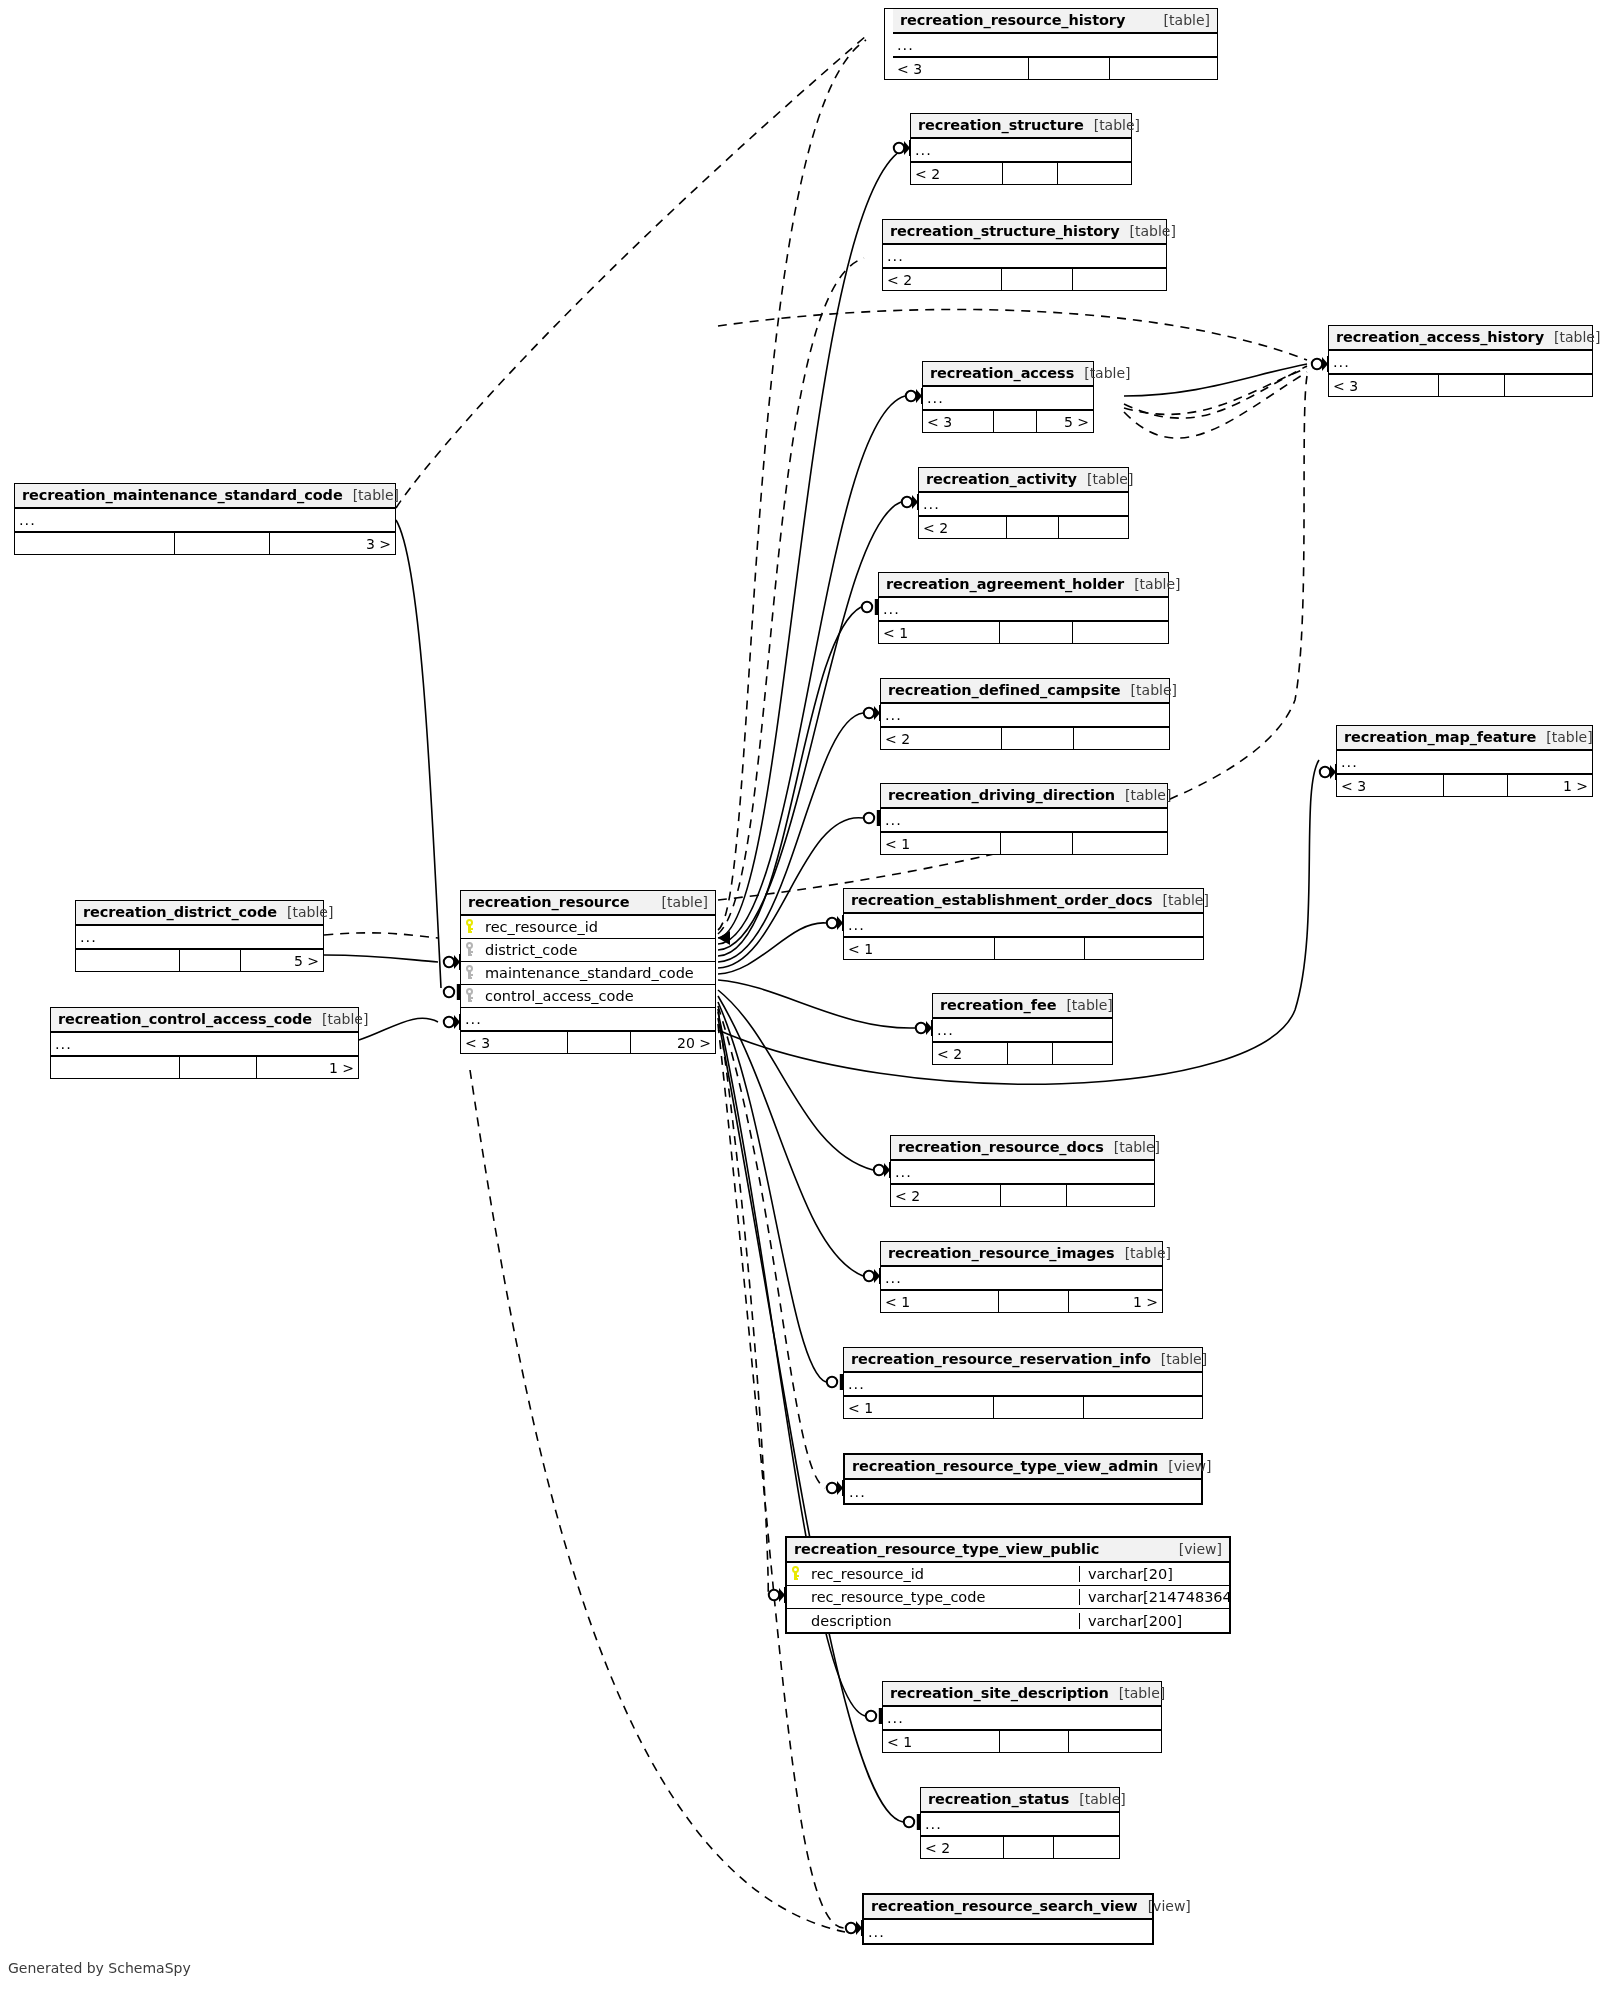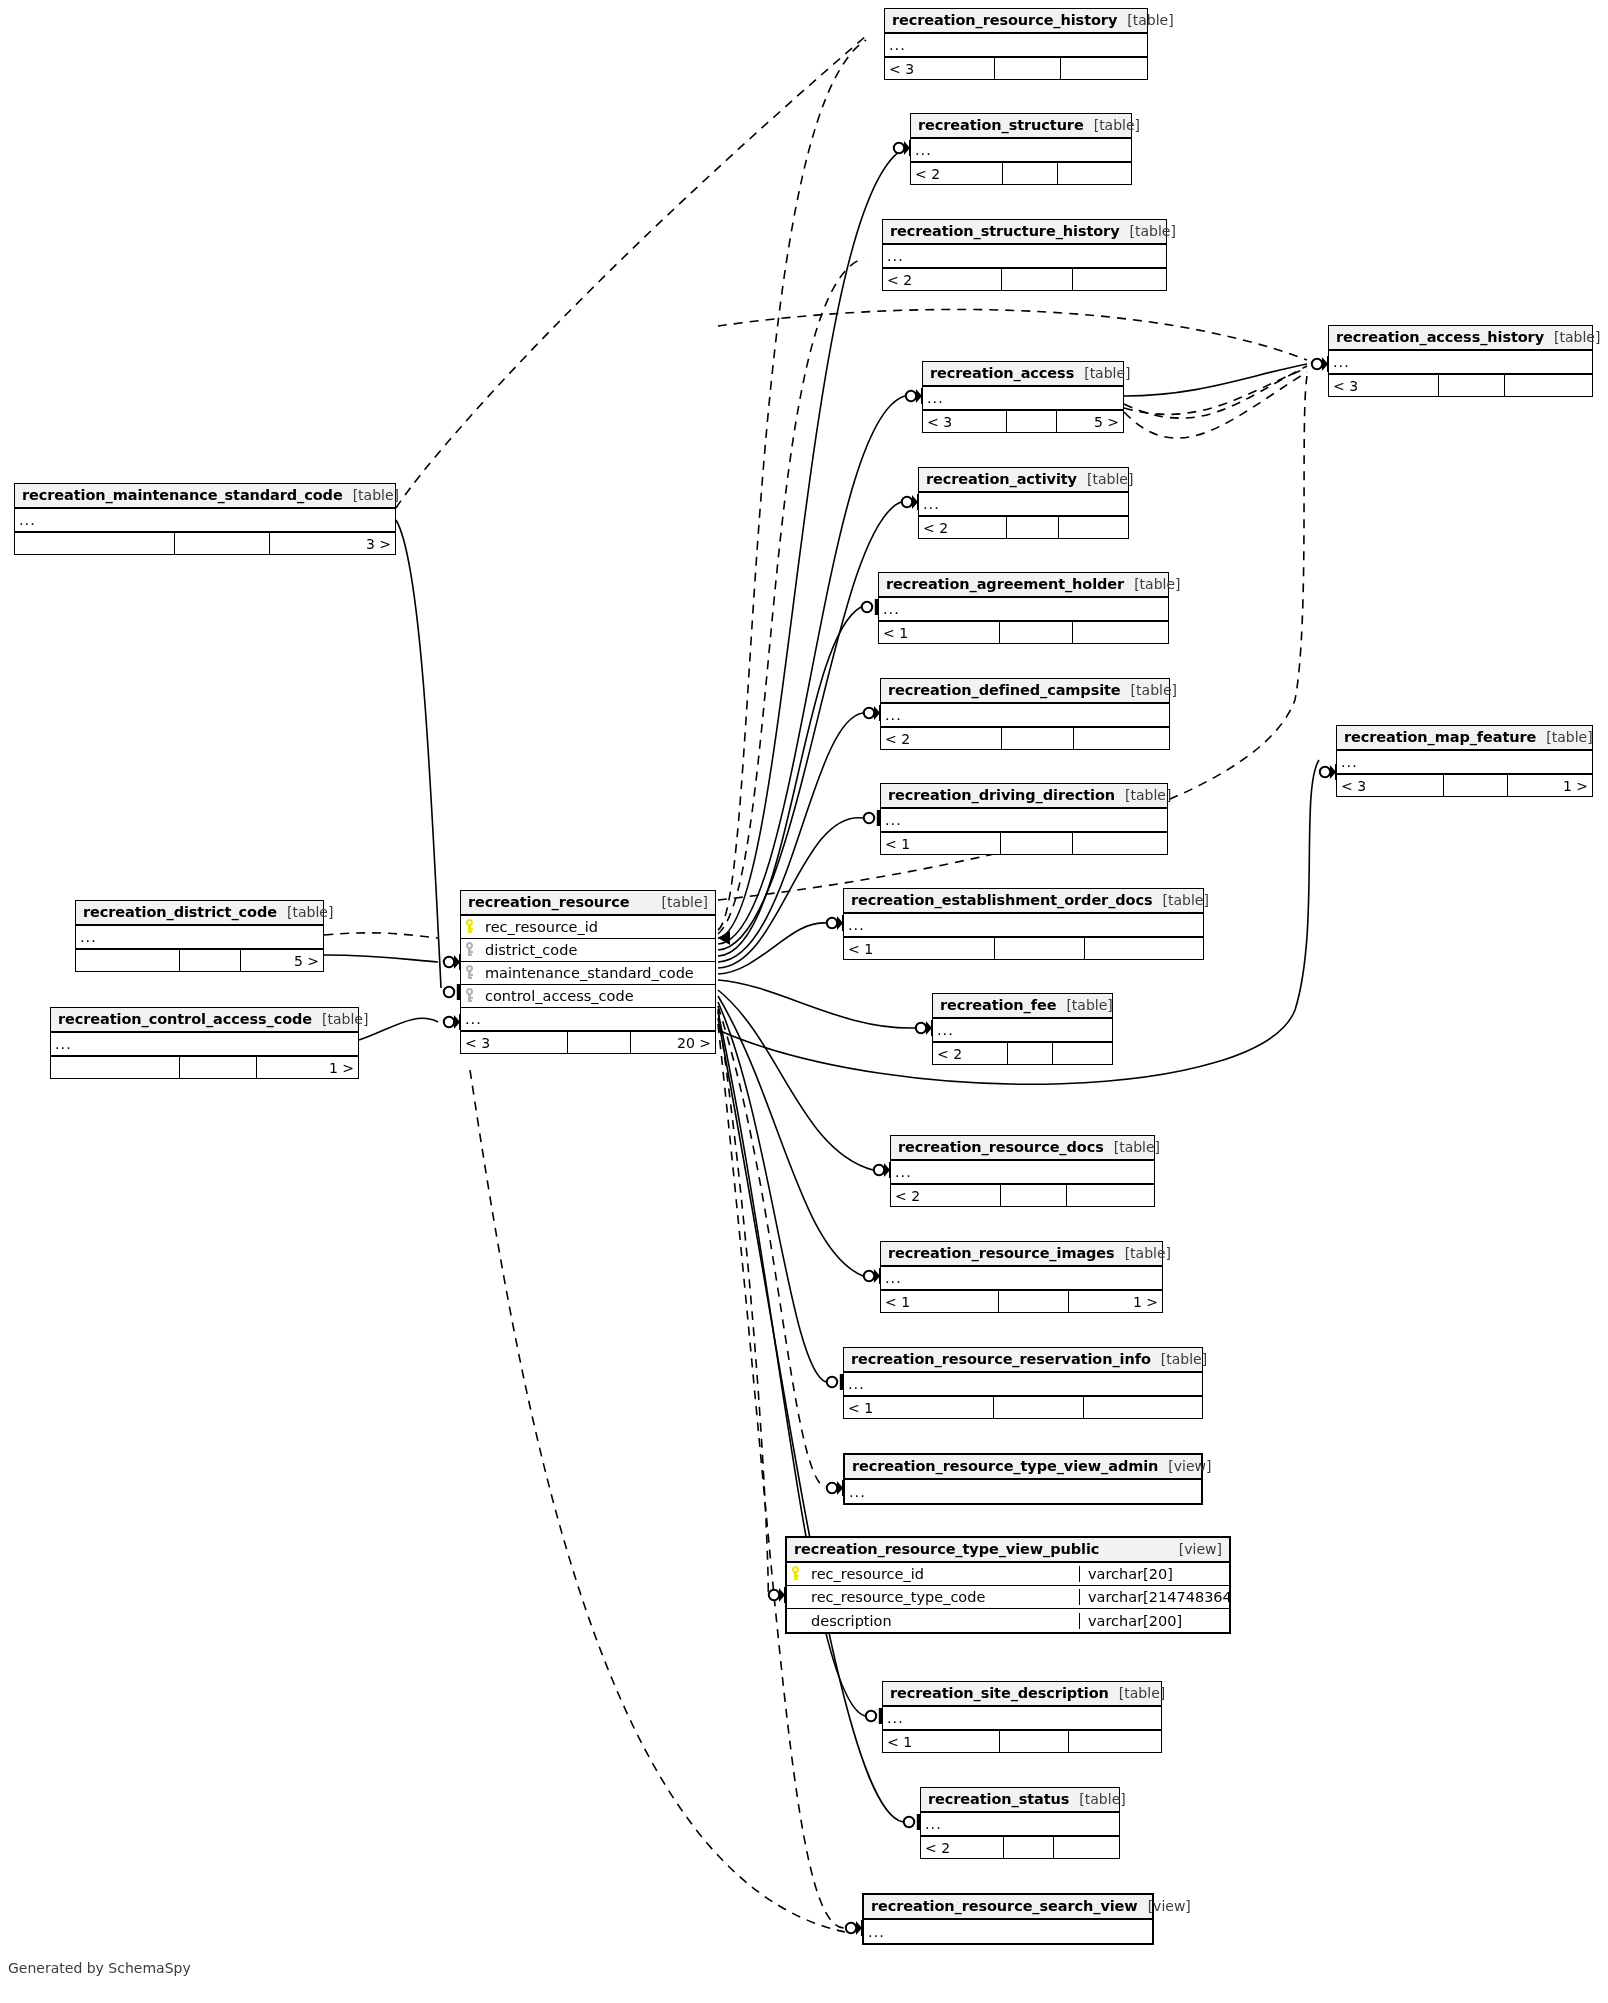--- a/index.html
+++ b/index.html
@@ -133,21 +133,21 @@
       <path d="M359,1040 C390,1030 415,1010 438,1022"></path>
       <path d="M396,520 C420,560 430,760 441,988"></path>
     </g>
 
     <g fill="#000">
       <path d="M718,938 L730,931 L730,945 Z"></path>
     </g>
   </svg>
 
   <div id="tables-host">
-      <div class="tbl" style="left: 884px; top: 8px; width: 264px;">
+      <div class="tbl" style="left: 884px; top: 8px; width: 334px; padding-left: 8px;">
         <div class="hdr">
           <span class="nm">recreation_resource_history</span>
           <span class="kind">[table]</span>
         </div>
         <div class="row">
           <span class="dots">...</span>
         </div>
         <div class="foot">
           <span class="fc l">&lt; 3</span>
           <span class="fc m"></span>
@@ -189,21 +189,21 @@
         </div>
         <div class="row">
           <span class="dots">...</span>
         </div>
         <div class="foot">
           <span class="fc l">&lt; 3</span>
           <span class="fc m"></span>
           <span class="fc r"></span>
         </div>
       </div>
-      <div class="tbl" style="left: 922px; top: 361px; width: 202px;">
+      <div class="tbl" style="left: 922px; top: 361px; width: 172px;">
         <div class="hdr">
           <span class="nm">recreation_access</span>
           <span class="kind">[table]</span>
         </div>
         <div class="row">
           <span class="dots">...</span>
         </div>
         <div class="foot">
           <span class="fc l">&lt; 3</span>
           <span class="fc m"></span>

